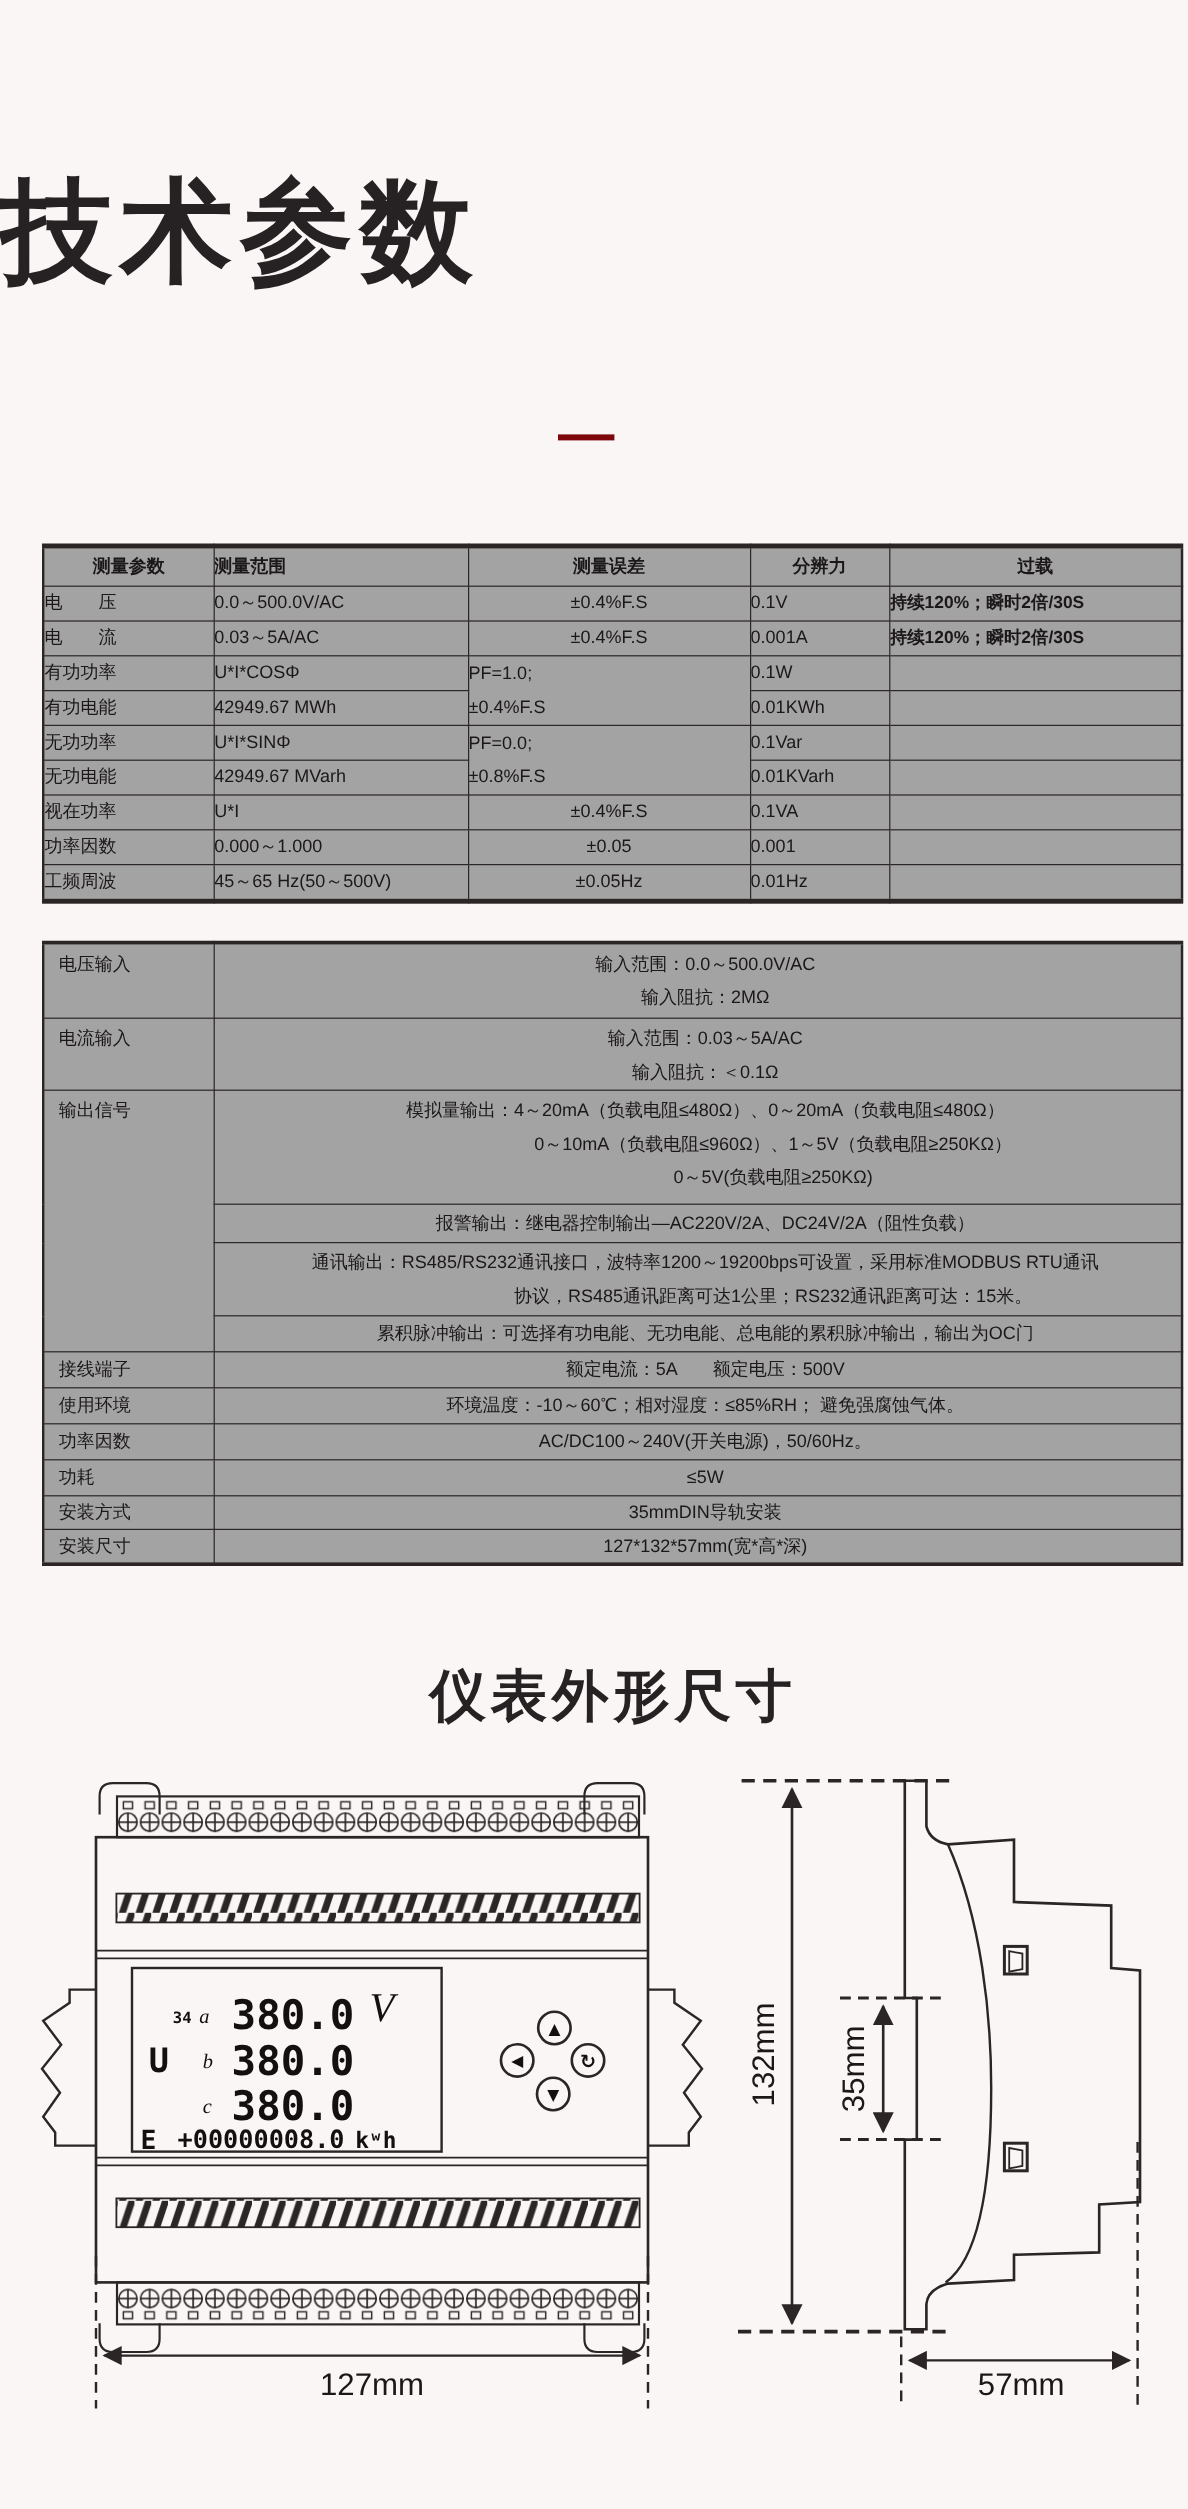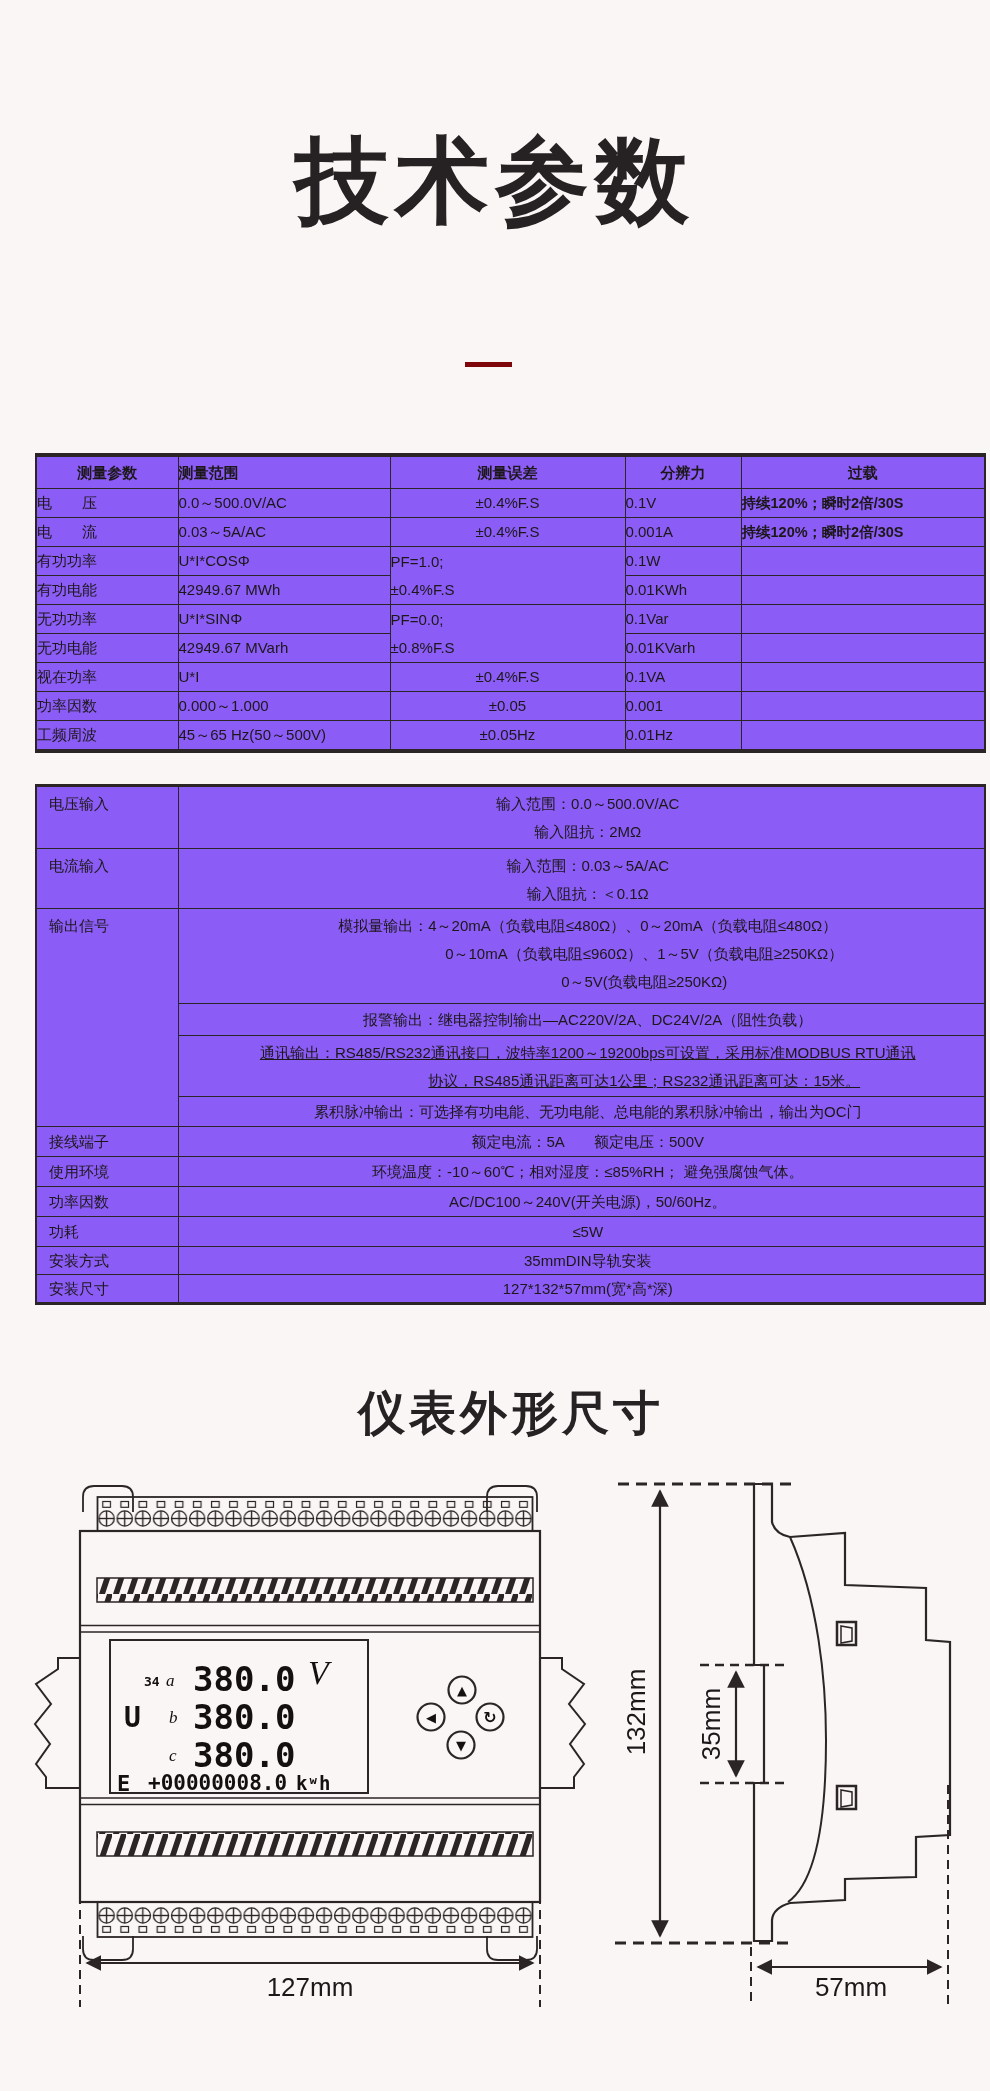--- a/index.html
+++ b/index.html
@@ -1,25 +1,25 @@
 <!DOCTYPE html>
 <html><head>
 <meta charset="utf-8">
 <style>
   html,body{margin:0;padding:0;background:#e9e7e6;}
   .page{position:relative;width:990px;height:2091px;background:#f9f6f5;overflow:hidden;
         font-family:"Liberation Sans",sans-serif;color:#1c1819;}
   
-  .main-title{position:absolute;top:132px;left:0;width:100%;margin:0;text-align:center;
+  .main-title{position:absolute;top:144px;left:0;width:100%;margin:0;text-align:left;
         font-size:94px;line-height:1.05;font-weight:900;letter-spacing:6px;color:#262122;}
   .red-dash{position:absolute;top:362px;left:465px;width:47px;height:5px;background:#7d070a;}
   .sec-title{position:absolute;top:1366px;left:0;width:100%;margin:16px;text-align:center;
         font-size:47px;font-weight:900;letter-spacing:4px;color:#262122;}
   
-  table{border-collapse:collapse;table-layout:fixed;background:#8b5cf6;
+  table{border-collapse:collapse;table-layout:fixed;background:#a3a3a3;
         font-size:15px;color:#1c1819;}
   .t1{position:absolute;left:35px;top:453px;width:949px;
         border:2px solid #2b2526;border-top:4px solid #2b2526;border-bottom:4px solid #2b2526;}
   .t1 th,.t1 td{border:1.5px solid #2b2526;height:28px;line-height:28px;
         white-space:nowrap;overflow:hidden;padding:0;}
   .t1 thead th{height:31px;line-height:31px;font-weight:700;}
   .cl{text-align:left;padding-left:27px;}
   .c2{text-align:left;padding-left:21px;}
   .cc{text-align:center;}
   .c4{text-align:left;padding-left:18px;}
@@ -29,21 +29,21 @@
   .t2{position:absolute;left:35px;top:784px;width:949px;
         border:2px solid #2b2526;border-top:3px solid #2b2526;border-bottom:3px solid #2b2526;}
   .t2 td{border:1.2px solid #2b2526;padding:0;vertical-align:middle;line-height:27px;
         white-space:nowrap;overflow:hidden;}
   .t2 .lbl{text-align:left;padding-left:12px;}
   .t2 .top{vertical-align:top;padding-top:3px;}
   .t2 .val{text-align:center;padding-left:13px;}
   .t2 .val div{line-height:28px;}
   .t2 .ind{padding-left:113px;}
   .rh58 td{height:58px;} .rh53 td{height:53px;margin-top:12px;} .rh91 td{height:91px;} .rh31 td{height:31px;}
-  .rh57 td{height:57px;text-decoration:underline;} .rh29 td{height:29px;} .rh26 td{height:26px;}
+  .rh57 td{height:57px;} .rh29 td{height:29px;} .rh26 td{height:26px;}
   
   .diagram{position:absolute;left:0;top:1450px;}
   .ln{stroke:#2b2526;fill:none;}
   .dimtxt{font-family:"Liberation Sans",sans-serif;font-size:26px;fill:#1c1819;}
   .lcdmono{font-family:"DejaVu Sans Mono",monospace;font-weight:bold;fill:#141010;}
   .lcdit{font-family:"Liberation Serif",serif;font-style:italic;fill:#141010;}
   .btn{font-family:"DejaVu Sans",sans-serif;fill:#141010;}
 </style>
 </head>
 <body>

